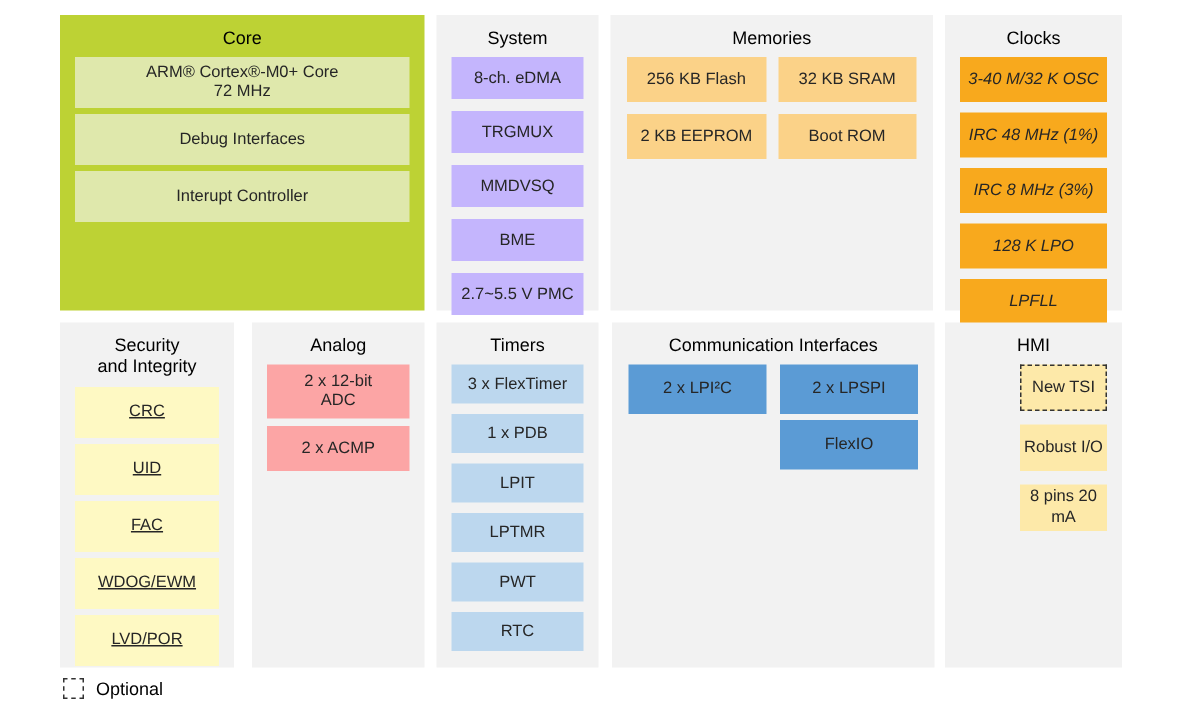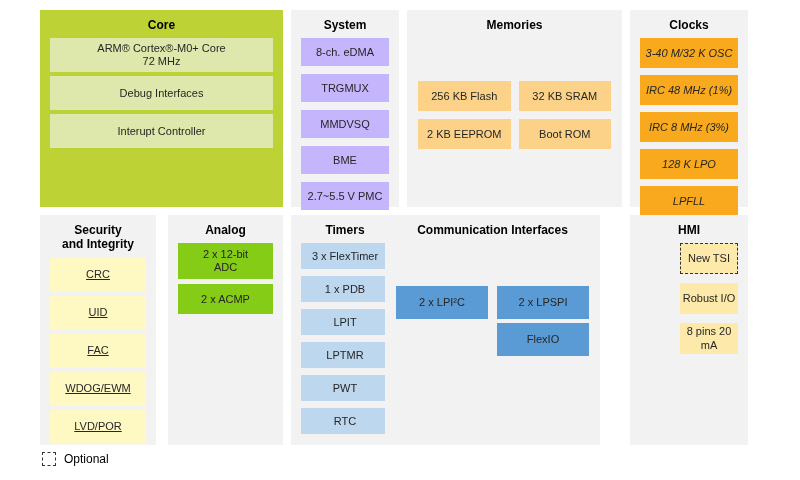--- a/index.html
+++ b/index.html
@@ -6,64 +6,64 @@
   .stage{
     position:relative;width:800px;height:480px;background:#ffffff;overflow:hidden;
     font-family:"Liberation Sans", sans-serif;color:#1a1a1a;
   }
   .panel{
     position:absolute;background:#f2f2f2;box-sizing:border-box;
     display:flex;flex-direction:column;
   }
   .panel.green{background:#bdd234;}
   .p-title{
-    font-size:12px;font-weight:bold;color:#000;text-align:center;
+    font-size:12px;font-weight:normal;color:#000;text-align:center;
     padding:8px 2px 6px;line-height:1.2;white-space:pre-line;flex:0 0 auto;
   }
   .blocks{display:flex;flex-direction:column;padding:0 10px;flex:0 0 auto;}
   .block{
     display:flex;align-items:center;justify-content:center;text-align:center;
     font-size:11px;line-height:1.25;color:#262626;white-space:pre-line;
     box-sizing:border-box;flex:0 0 auto;
   }
   
   .core-b{background:#dfe8ac;}
   .sys-b{background:#c4b5fd;}
   .mem-b{background:#fbd288;}
   .clk-b{background:#f8a91d;}
   .sec-b{background:#fef9c3;text-decoration:underline;}
-  .ana-b{background:#84cc16;}
+  .ana-b{background:#fca5a5;}
   .tim-b{background:#bcd7ee;}
   .com-b{background:#5b9bd5;}
   .hmi-b{background:#fde9a9;}
   .dashed{border:1.5px dashed #333;}
 
   
   .core   {left:40px;  top:10px;  width:243px; height:197px;}
   .system {left:291px; top:10px;  width:108px; height:197px;}
   .memories{left:407px;top:10px;  width:215px; height:197px;}
   .clocks {left:630px; top:10px;  width:118px; height:197px;}
   .security{left:40px; top:215px; width:116px; height:230px;}
   .analog {left:168px; top:215px; width:115px; height:230px;}
   .timers {left:291px; top:215px; width:108px; height:230px;}
-  .comm   {left:385px; top:215px; width:215px; height:230px;}
+  .comm   {left:408px; top:215px; width:215px; height:230px;}
   .hmi    {left:630px; top:215px; width:118px; height:230px;}
 
   
   .core .blocks{gap:4px;}      .core .block{min-height:34px;}
   .system .blocks{gap:8px;}    .system .block{min-height:28px;}
   .clocks .blocks{gap:7px;}    .clocks .block{min-height:30px;font-style:italic;}
   .security .blocks{gap:4px;}  .security .block{min-height:34px;}
   .analog .blocks{gap:5px;}    .analog .block{min-height:30px;}
   .analog .block.tall{min-height:36px;}
   .timers .blocks{gap:7px;}    .timers .block{min-height:26px;}
   .hmi .blocks{gap:9px;}       .hmi .block{min-height:31px;margin-left:40px;}
 
   
-  .grid{display:grid;grid-template-columns:1fr 1fr;padding:0 11px;margin-top:43px;}
+  .grid{display:grid;grid-template-columns:1fr 1fr;padding:0 11px;}
   .memories .grid{gap:8px;}    .memories .block{min-height:30px;}
   .comm .grid{gap:4px 9px;}    .comm .block{min-height:33px;}
   .cell-empty{visibility:hidden;}
 
   .legend{
     position:absolute;left:42px;top:452px;display:flex;align-items:center;gap:8px;
     font-size:12px;color:#000;
   }
   .legend-swatch{
     width:12px;height:12px;border:1.5px dashed #333;background:#fff;display:inline-block;

